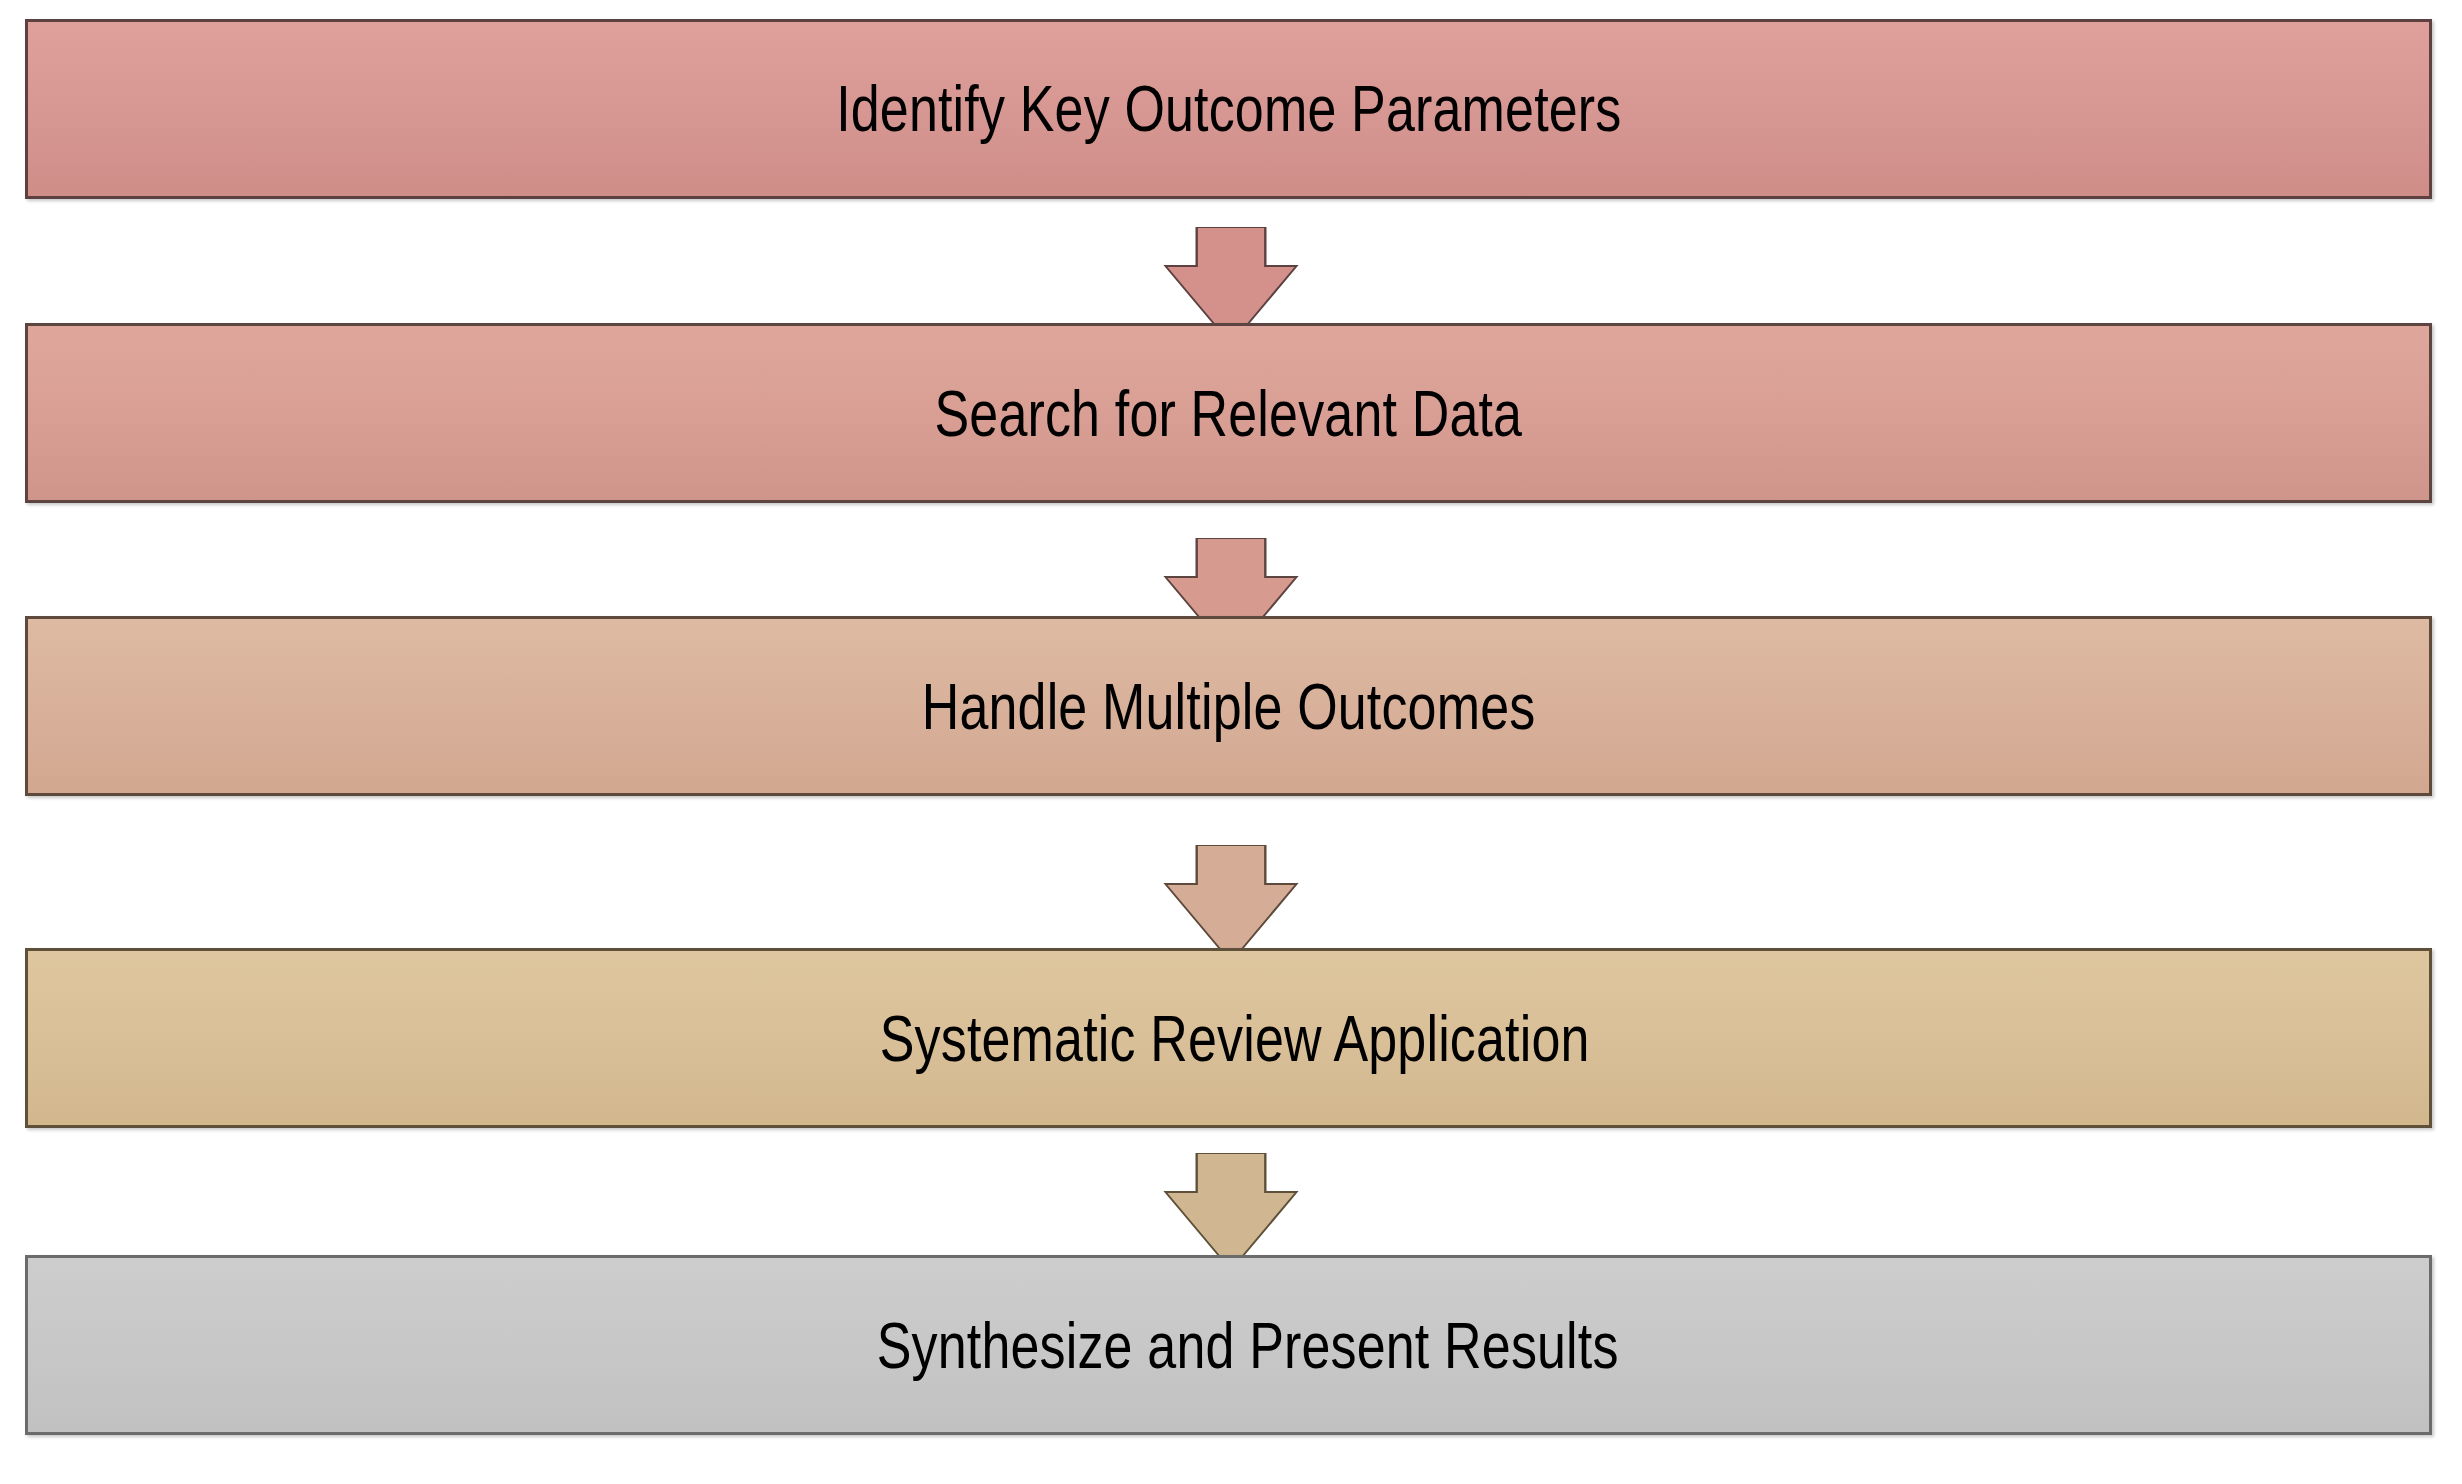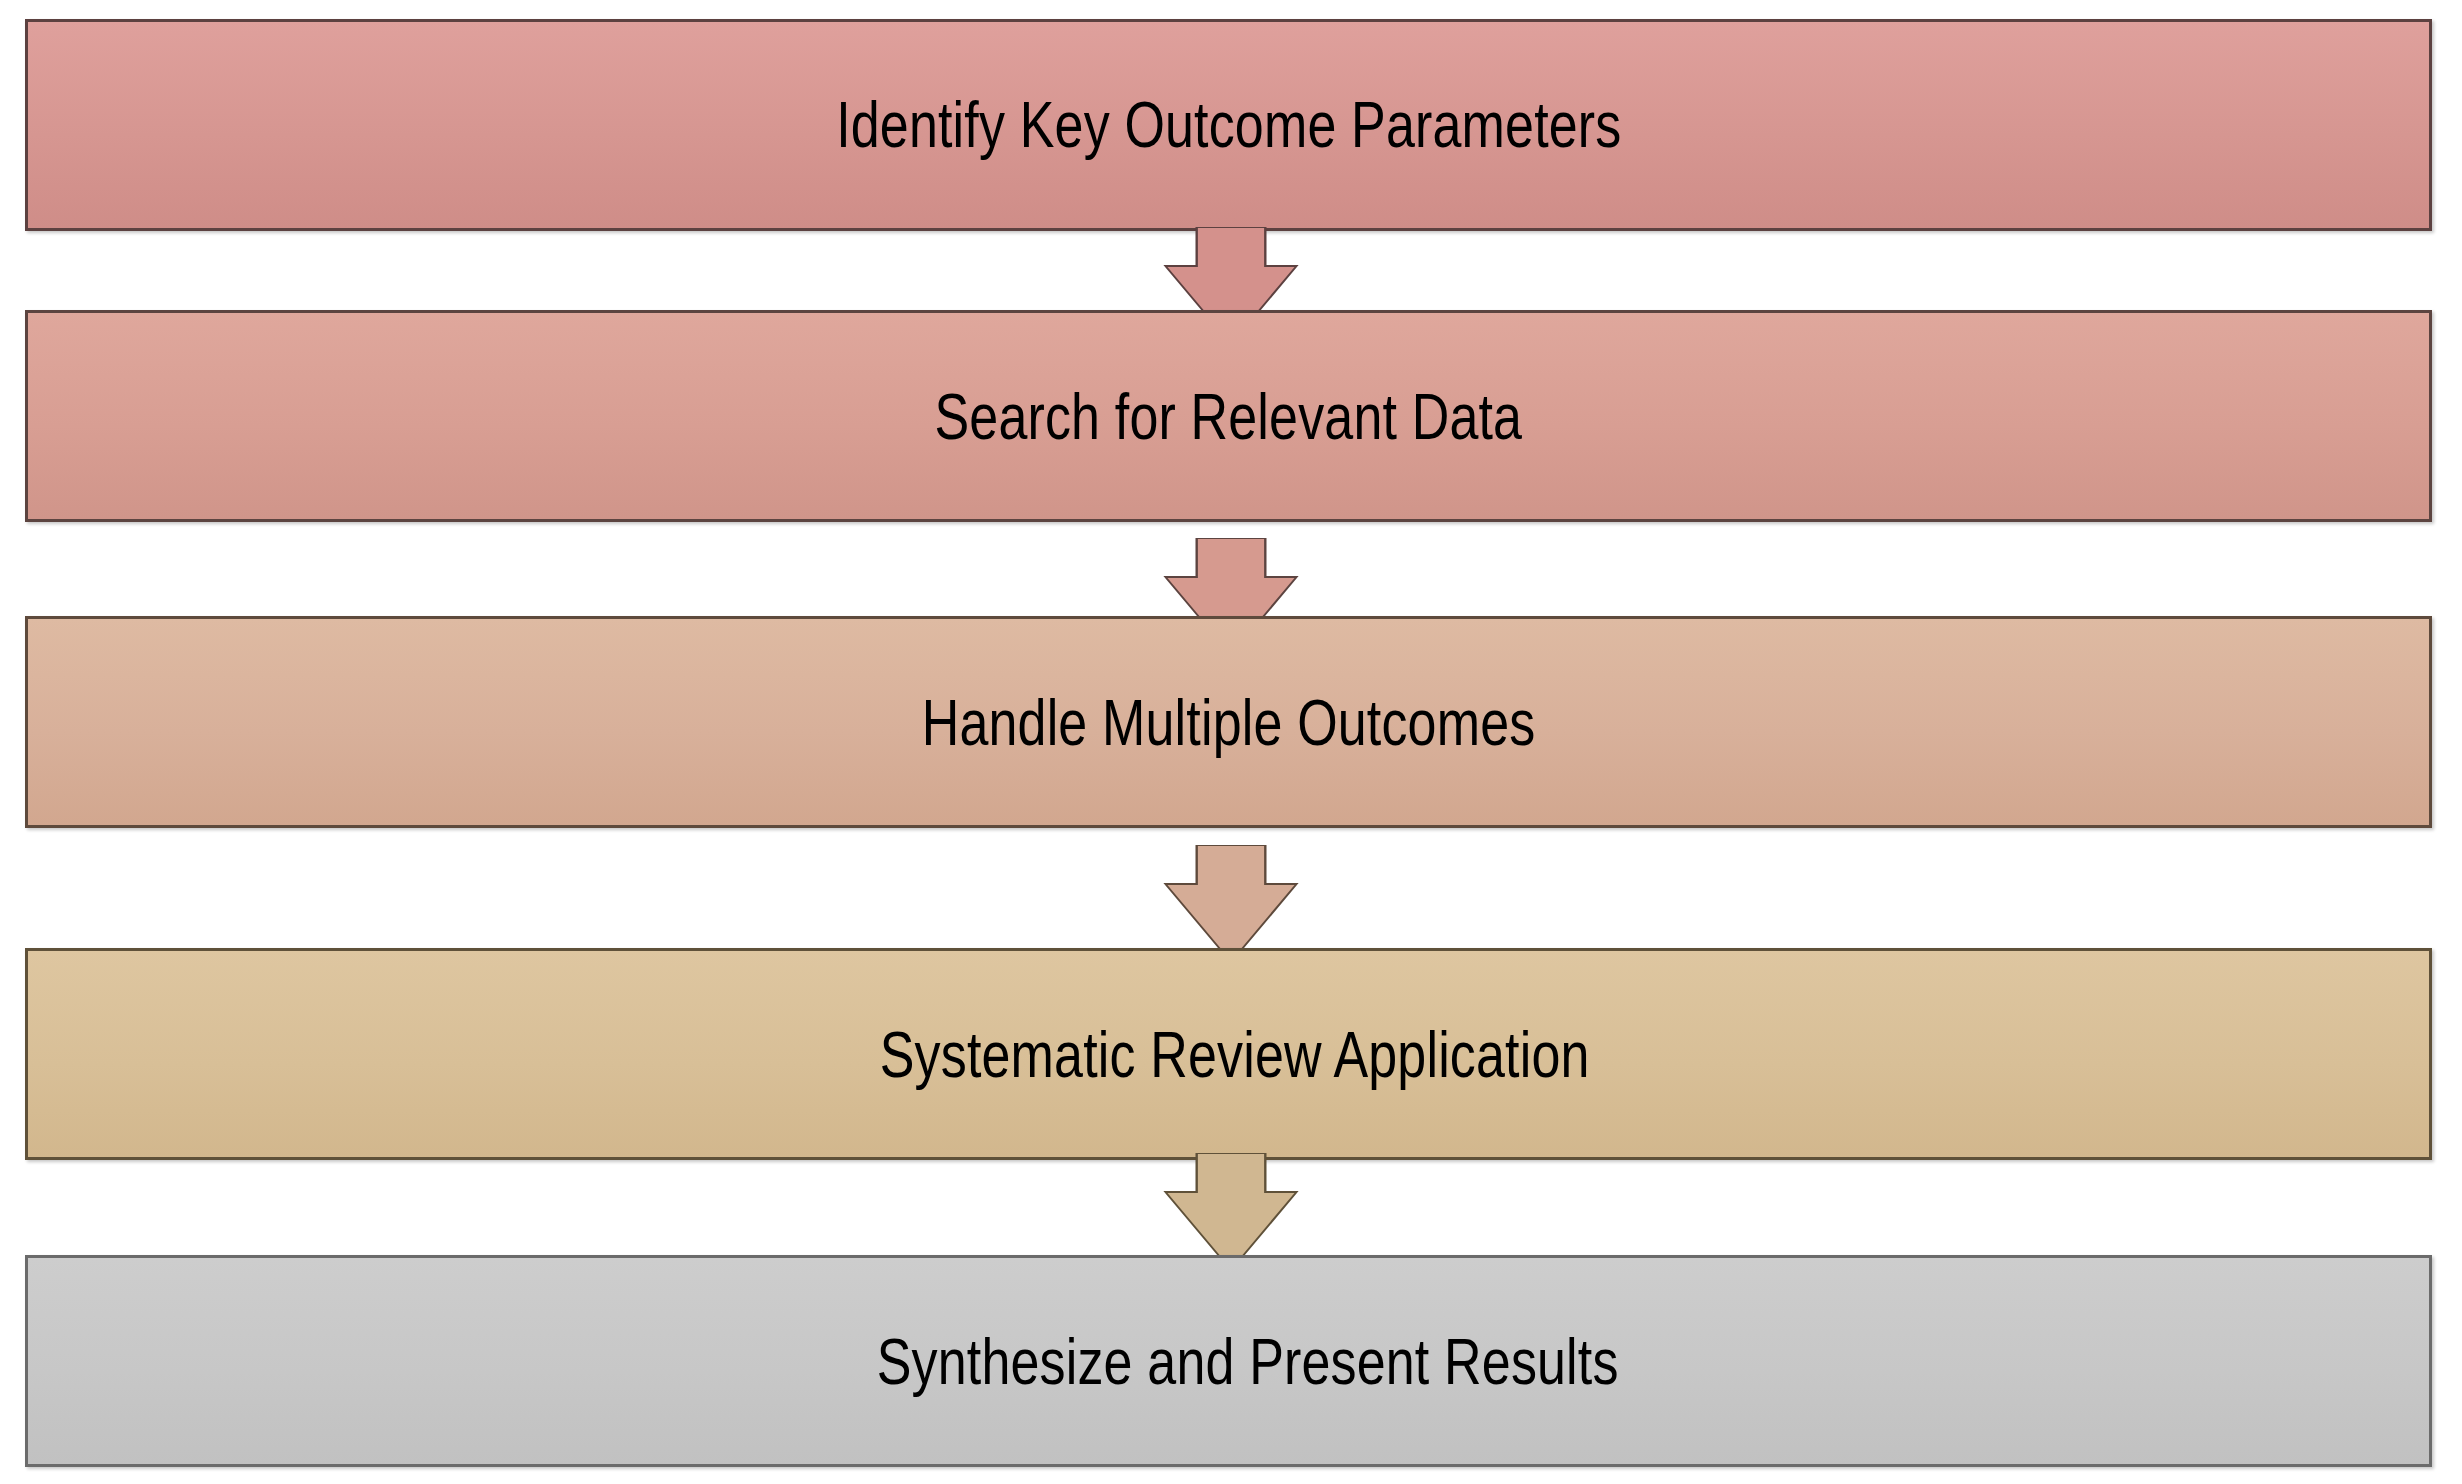--- a/index.html
+++ b/index.html
@@ -17,21 +17,21 @@
     height: 1484px;
     background: #ffffff;
     overflow: hidden;
   }
 
   
   .step {
     position: absolute;
     left: 25px;
     width: 2407px;   
-    height: 212px;
+    height: 180px;
     box-sizing: border-box;
     border: 3.1px solid #5c4040;
     display: flex;
     align-items: center;
     justify-content: center;
     
     box-shadow: 2.3px 2.3px 3.1px rgba(0,0,0,0.22);
   }
   .step .label {
     font-size: 65px;
@@ -39,21 +39,21 @@
     color: #000000;
     white-space: nowrap;
     letter-spacing: 0.2px;
     font-weight: 400;
     transform: scaleX(0.80);
     transform-origin: center center;
   }
 
   
   #step-0 { top: 18.7px; }
-  #step-1 { top: 310px; }
+  #step-1 { top: 323px; }
   #step-2 { top: 616px; text-align: center; }
   #step-3 { top: 948px; }
   #step-4 { top: 1255px; padding-left: 39px; }
 
   
   .c-rose {
     background: linear-gradient(to bottom, #dfa09c 0%, #d69691 55%, #cf8d88 100%);
     border-color: #5c4140;
   }
   .c-rose2 {

